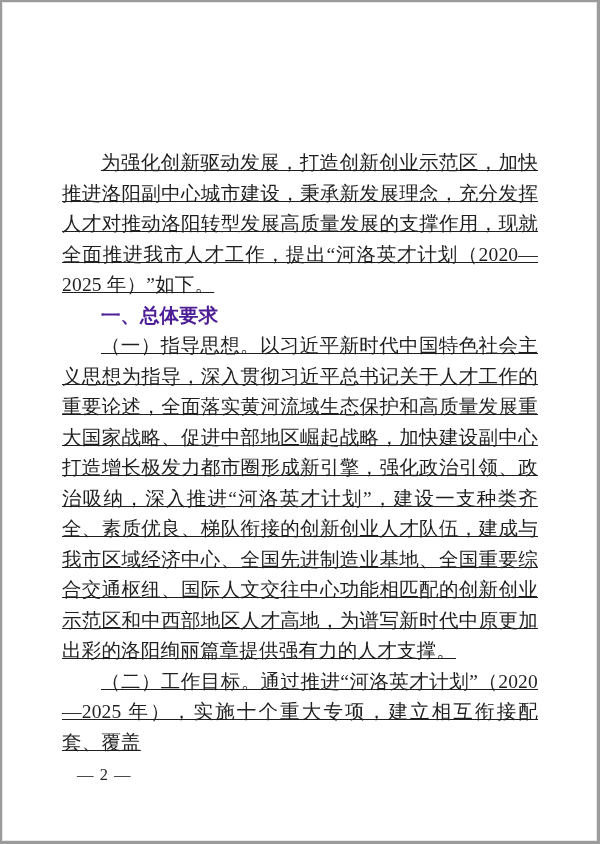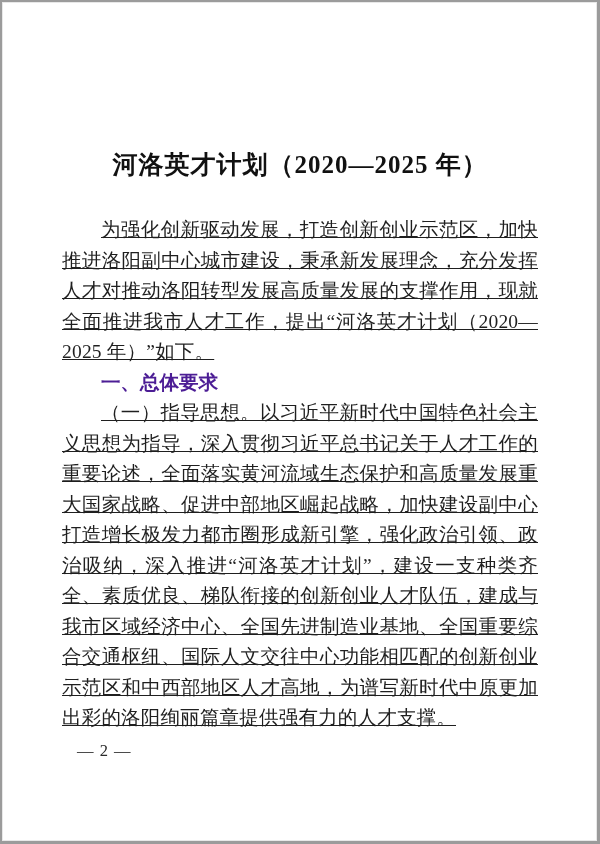--- a/index.html
+++ b/index.html
@@ -64,25 +64,25 @@
     color: #2a2a2a;
     letter-spacing: 1px;
   }
 </style>
 </head>
 <body>
 
 <div class="scan-frame">
   <div class="page">
 
-    <h1 class="doc-title">河洛英才计划（2020—2025 年）</h1>
 
     <p class="body-text">为强化创新驱动发展，打造创新创业示范区，加快推进洛阳副中心城市建设，秉承新发展理念，充分发挥人才对推动洛阳转型发展高质量发展的支撑作用，现就全面推进我市人才工作，提出“河洛英才计划（2020—2025 年）”如下。</p>
 
     <h2 class="section-heading">一、总体要求</h2>
 
     <p class="body-text">（一）指导思想。以习近平新时代中国特色社会主义思想为指导，深入贯彻习近平总书记关于人才工作的重要论述，全面落实黄河流域生态保护和高质量发展重大国家战略、促进中部地区崛起战略，加快建设副中心打造增长极发力都市圈形成新引擎，强化政治引领、政治吸纳，深入推进“河洛英才计划”，建设一支种类齐全、素质优良、梯队衔接的创新创业人才队伍，建成与我市区域经济中心、全国先进制造业基地、全国重要综合交通枢纽、国际人文交往中心功能相匹配的创新创业示范区和中西部地区人才高地，为谱写新时代中原更加出彩的洛阳绚丽篇章提供强有力的人才支撑。</p>
 
+    <p class="body-text">（二）工作目标。通过推进“河洛英才计划”（2020—2025 年），实施十个重大专项，建立相互衔接配套、覆盖</p>
 
     <div class="page-number">— 2 —</div>
 
   </div>
 </div>
 
 </body></html>

